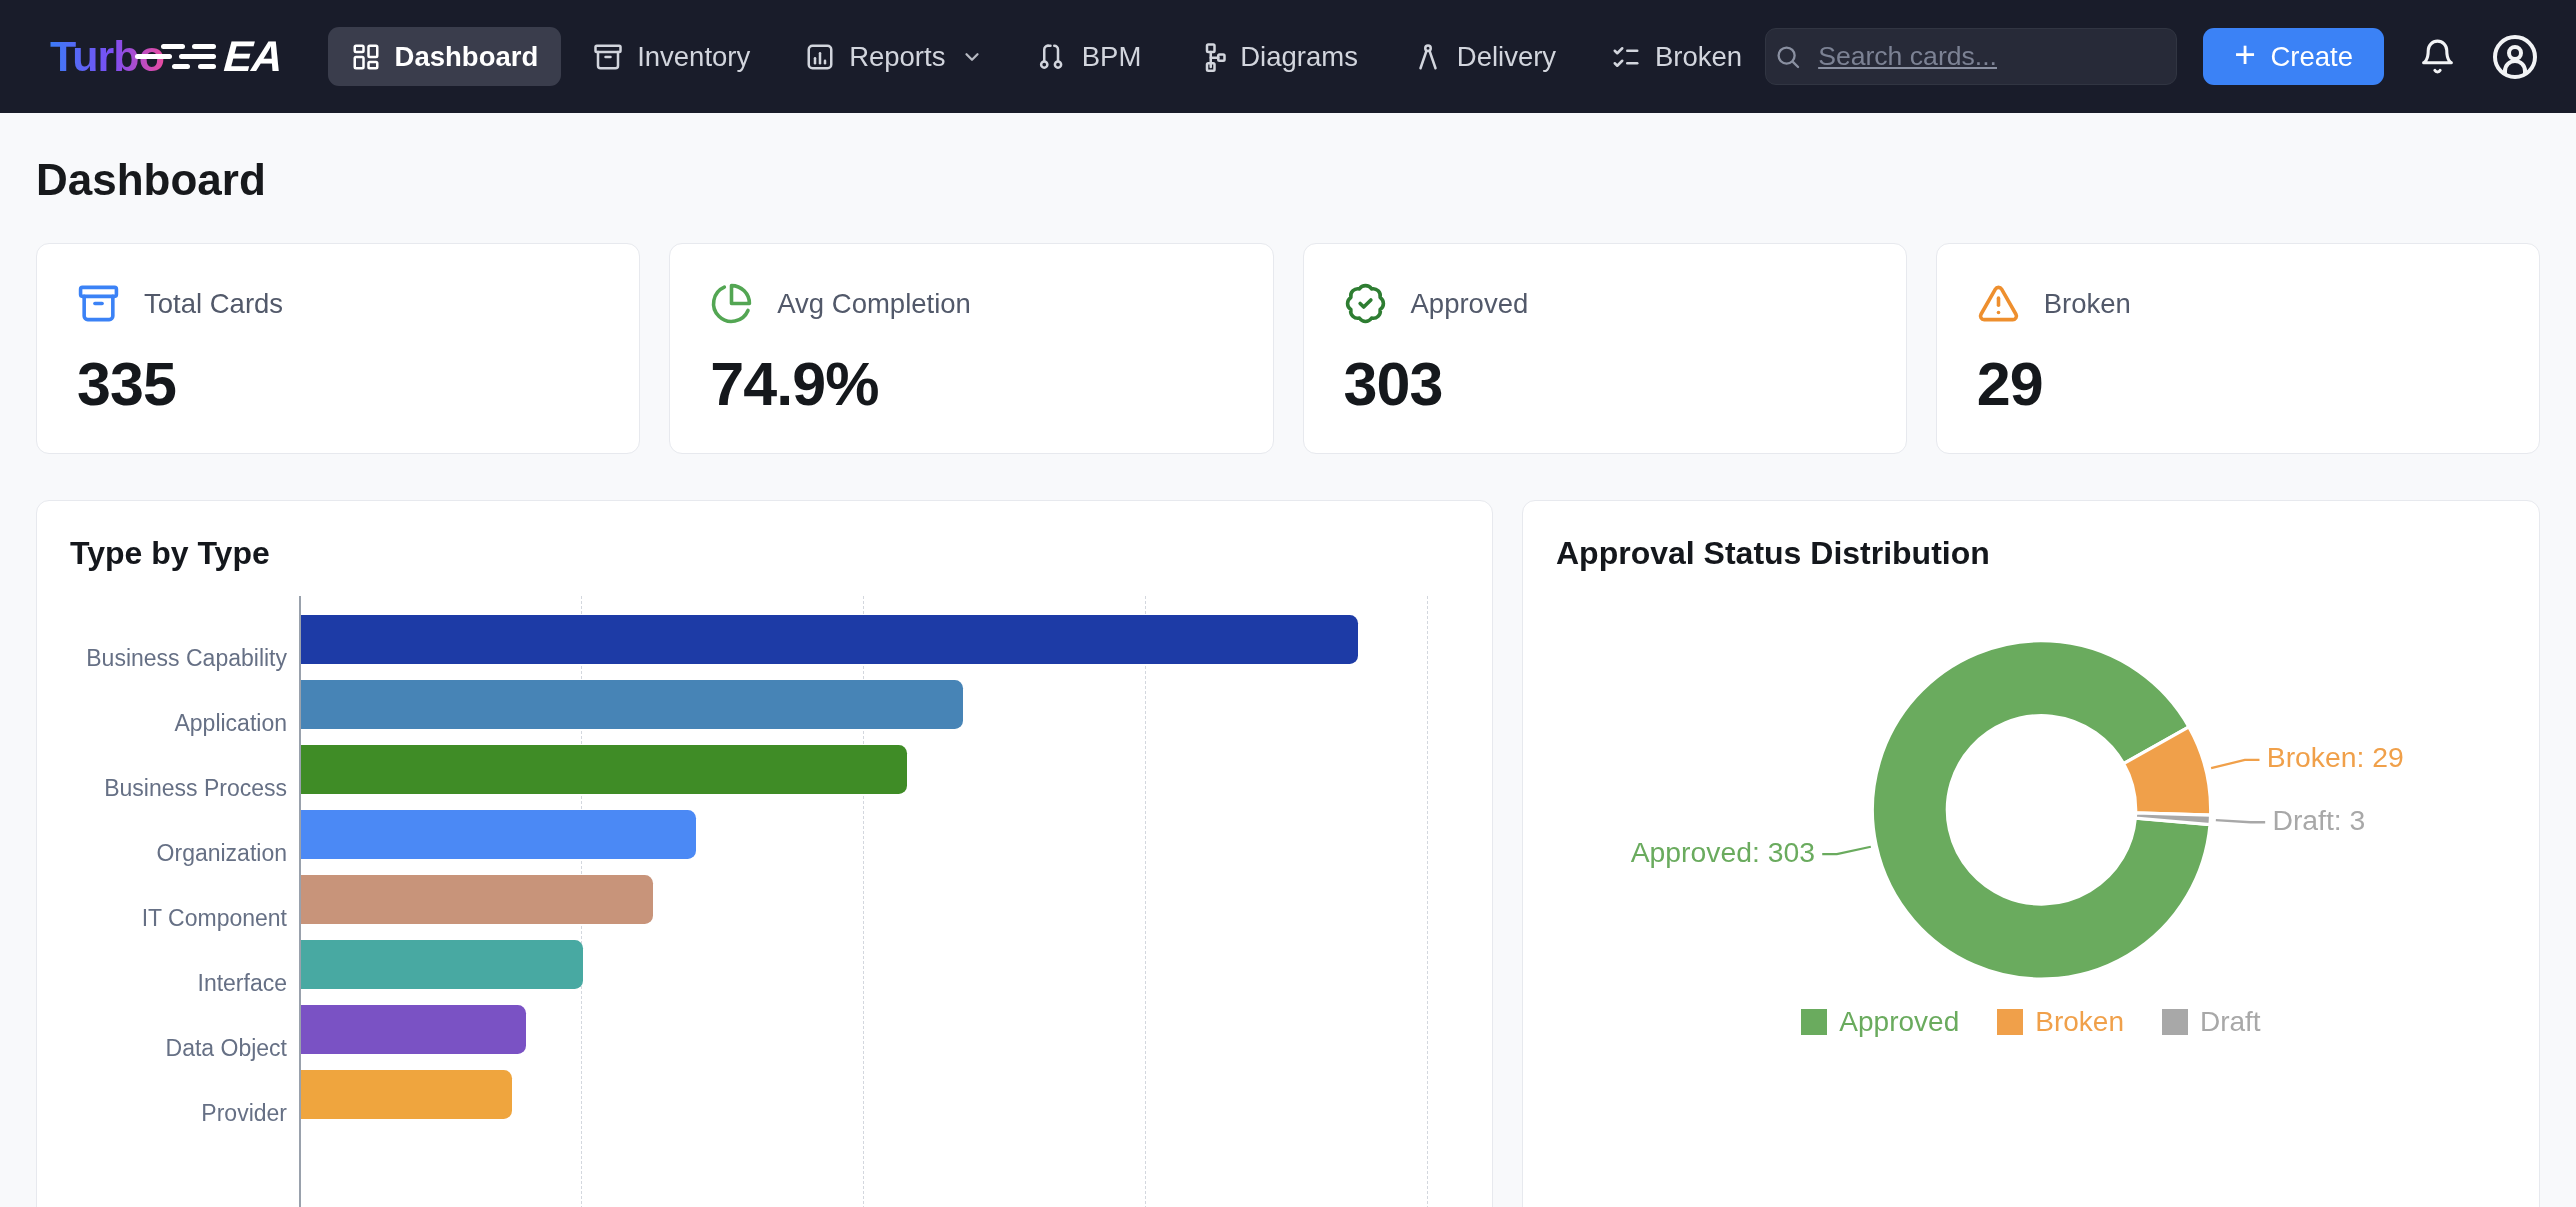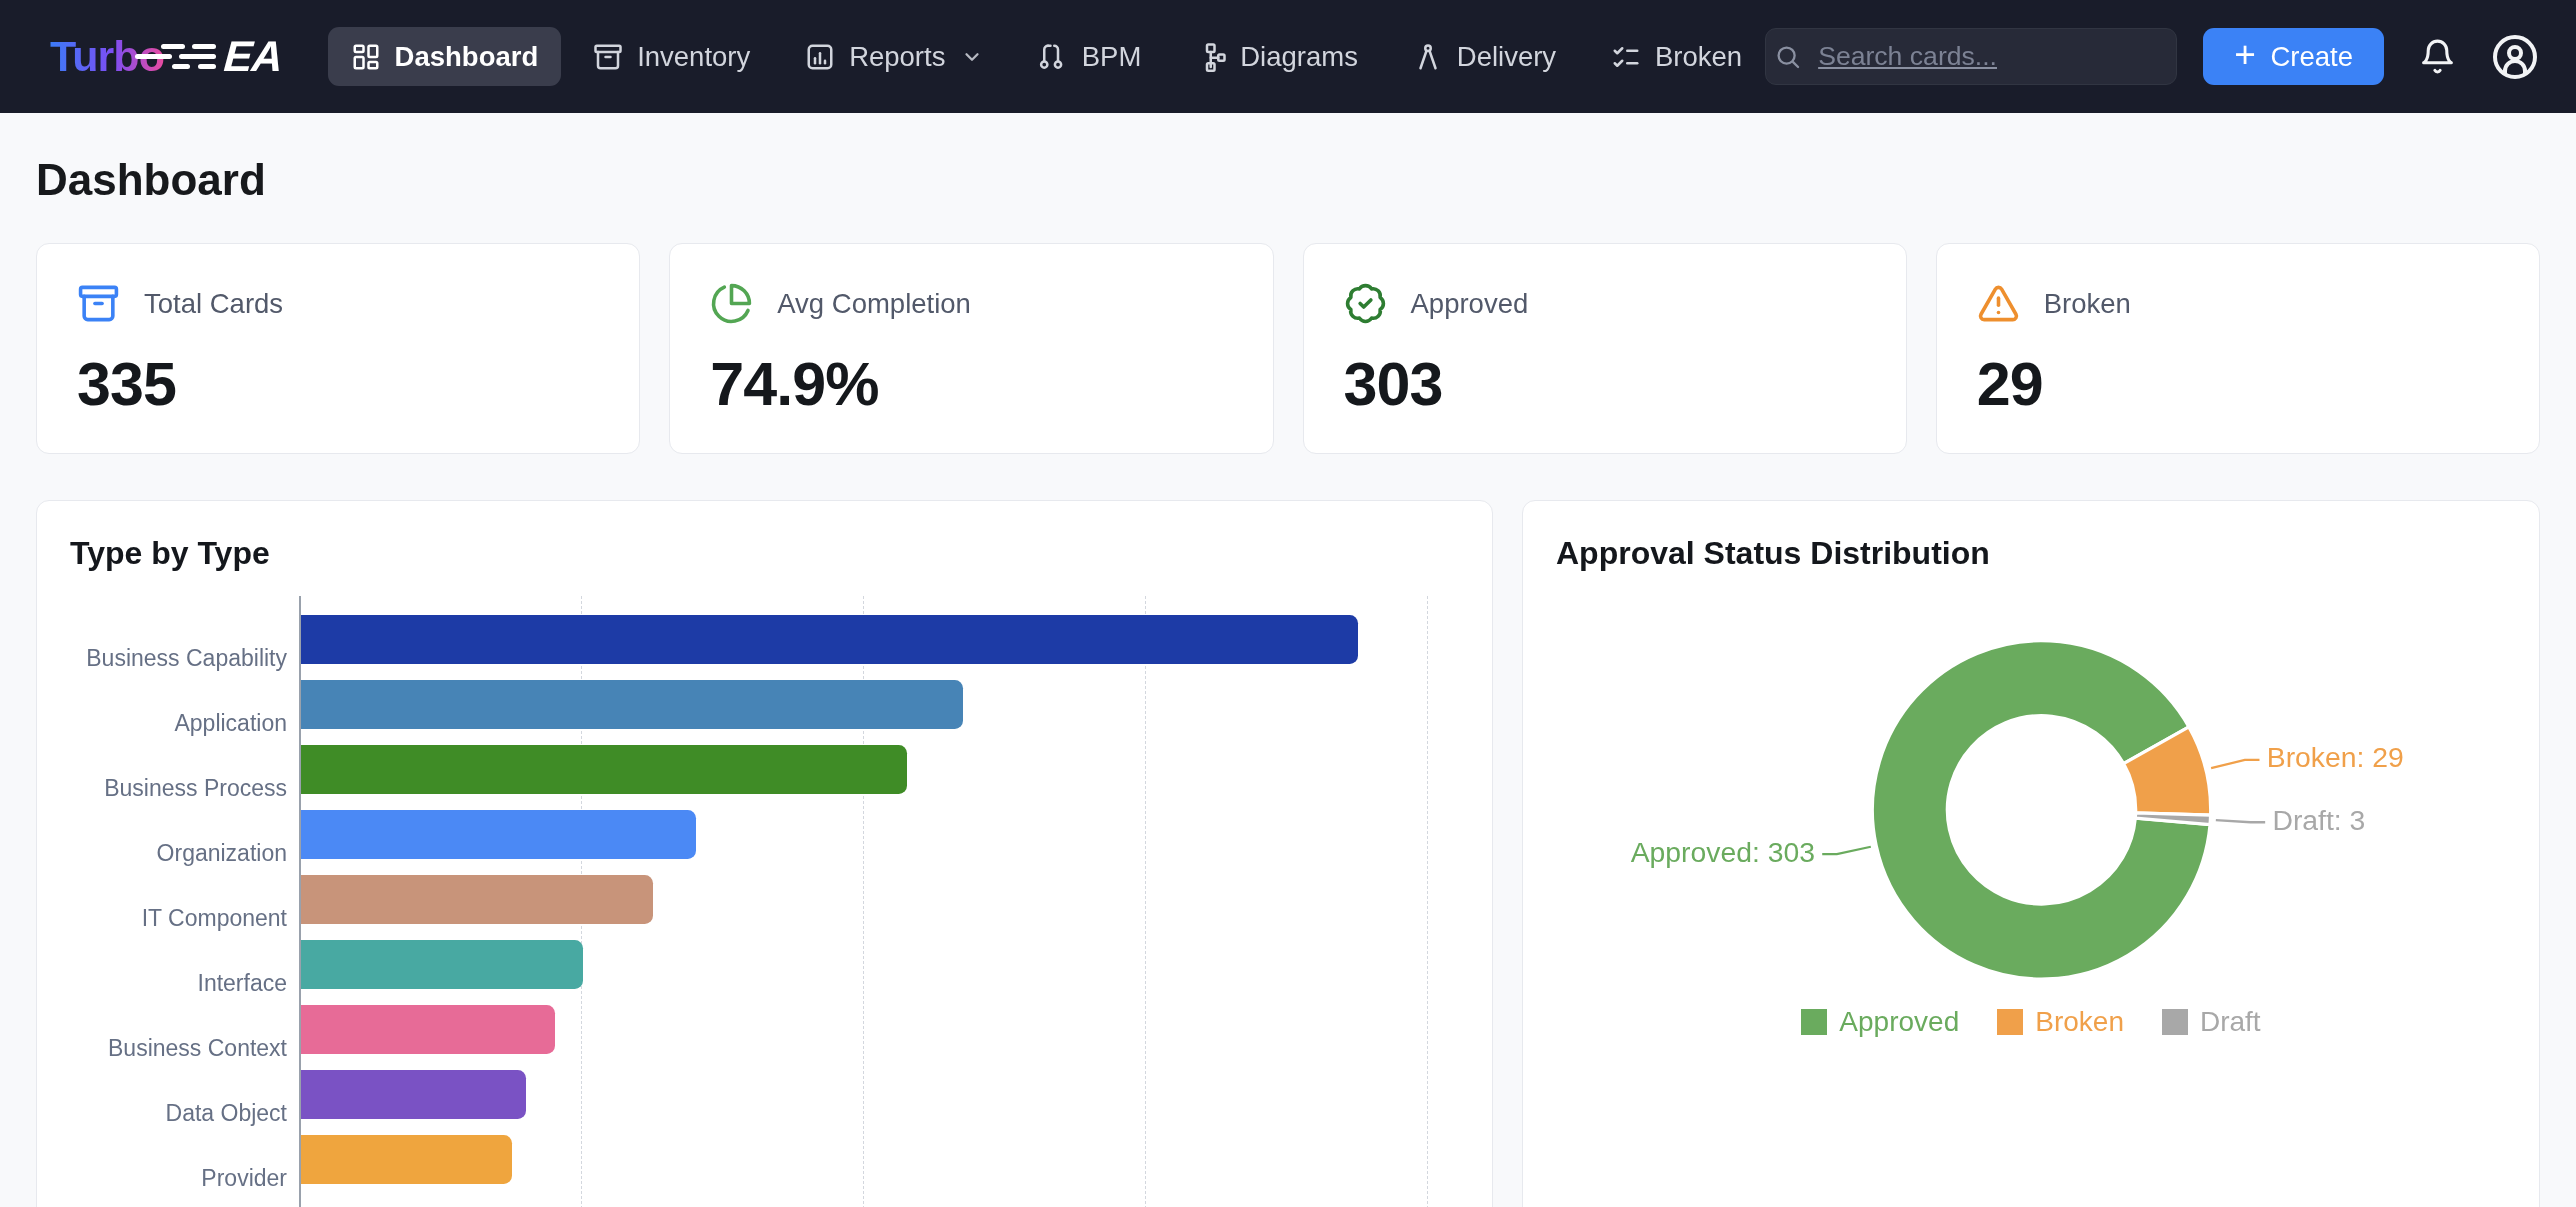--- a/index.html
+++ b/index.html
@@ -285,26 +285,20 @@
                 <div class="bar" style="width: 30.6748%; background: rgb(200, 148, 122);"></div>
               </div>
             </div>
             <div class="bar-row">
               <div class="bar-label">Interface</div>
               <div class="bar-track">
                 <div class="bar" style="width: 24.5399%; background: rgb(72, 169, 162);"></div>
               </div>
             </div>
             <div class="bar-row">
-              <div class="bar-label">Business Context</div>
-              <div class="bar-track">
-                <div class="bar" style="width: 22.0859%; background: rgb(231, 107, 151);"></div>
-              </div>
-            </div>
-            <div class="bar-row">
               <div class="bar-label">Data Object</div>
               <div class="bar-track">
                 <div class="bar" style="width: 19.6319%; background: rgb(122, 82, 196);"></div>
               </div>
             </div>
             <div class="bar-row">
               <div class="bar-label">Provider</div>
               <div class="bar-track">
                 <div class="bar" style="width: 18.4049%; background: rgb(239, 165, 62);"></div>
               </div>

